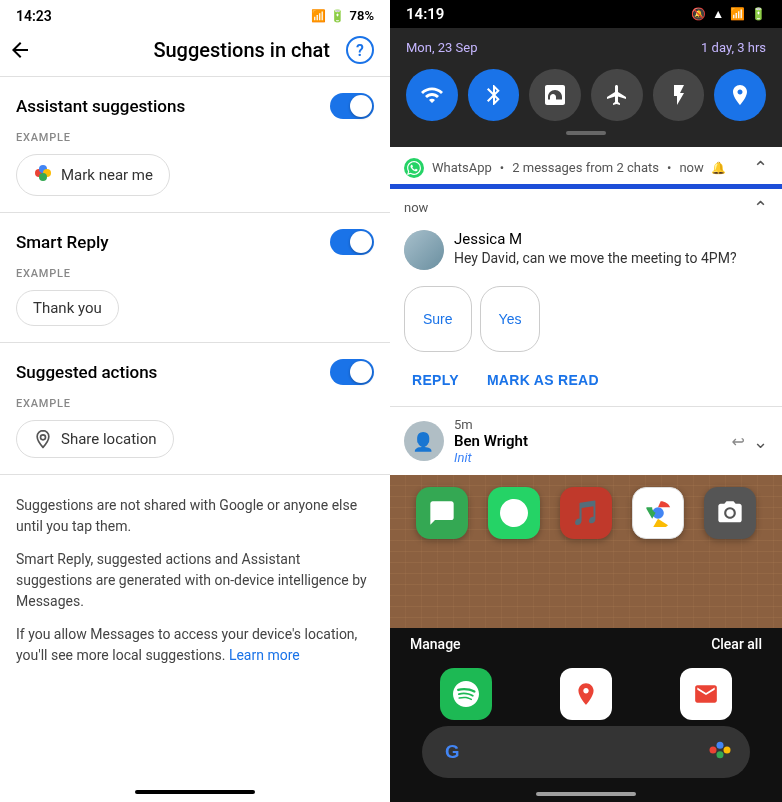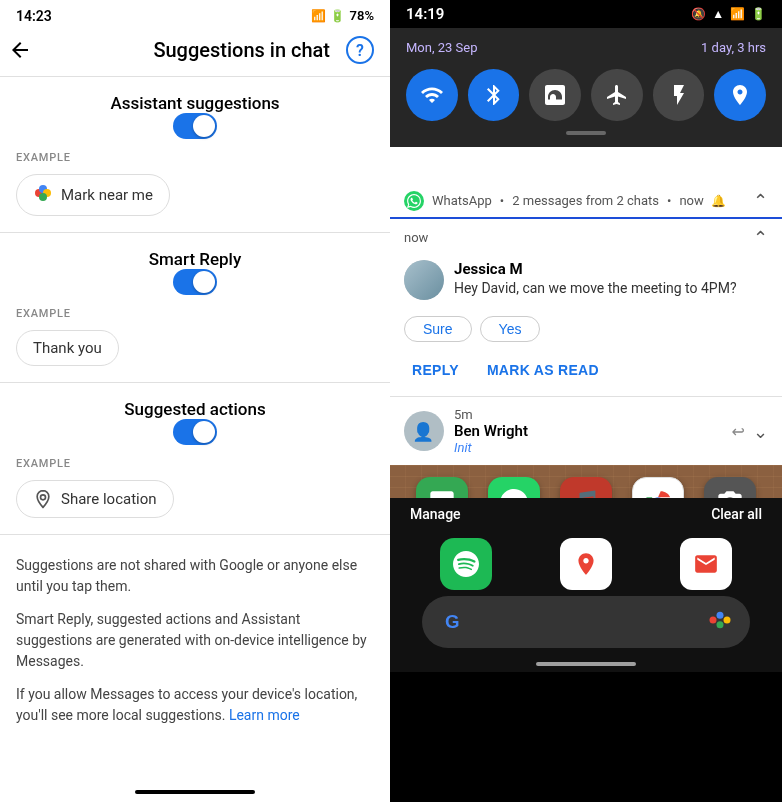--- a/index.html
+++ b/index.html
@@ -75,21 +75,20 @@
       height: 1px;
       background: #e0e0e0;
       margin: 0;
     }
 
     .setting-row {
       display: flex;
       align-items: center;
       justify-content: space-between;
       padding: 16px 16px 8px 16px;
-      flex-direction: column;
     }
 
     .setting-label {
       font-size: 17px;
       font-weight: 500;
       color: #000;
     }
 
     .toggle {
       width: 44px;
@@ -174,21 +173,21 @@
       transform: translateX(-50%);
       width: 120px;
       height: 4px;
       background: #000;
       border-radius: 2px;
     }
 
     
     .right-panel {
       width: 392px;
-      height: 672px;
+      height: 802px;
       display: flex;
       flex-direction: column;
       position: relative;
       overflow: hidden;
     }
 
     .notification-status-bar {
       background: #000;
       color: #fff;
       padding: 6px 16px;
@@ -254,22 +253,21 @@
       background: #fff;
       margin: 0;
       border-radius: 0;
     }
 
     .notif-header {
       display: flex;
       align-items: center;
       justify-content: space-between;
       padding: 10px 14px 6px 14px;
-      border-bottom: 2px solid #1d4ed8;
-      margin-top: 33px;
+      border-bottom: 5px solid #1d4ed8;
     }
 
     .notif-header-left {
       display: flex;
       align-items: center;
       gap: 8px;
       font-size: 13px;
       color: #555;
     }
 
@@ -337,38 +335,38 @@
       background: linear-gradient(135deg, #a8c0cc, #8fa8b0);
       border-radius: 50%;
     }
 
     .message-content {
       flex: 1;
     }
 
     .message-sender {
       font-size: 15px;
-      font-weight: 700;
+      font-weight: 400;
       color: #000;
       margin-bottom: 2px;
     }
 
     .message-text {
       font-size: 14px;
       color: #333;
     }
 
     .quick-reply-buttons {
       display: flex;
       gap: 8px;
       padding: 4px 14px 10px 14px;
     }
 
     .quick-reply-btn {
-      padding: 4px 18px;
+      padding: 24px 18px;
       border: 1.5px solid #ccc;
       border-radius: 20px;
       font-size: 14px;
       color: #1a73e8;
       background: #fff;
       cursor: pointer;
     }
 
     .notif-actions {
       display: flex;

